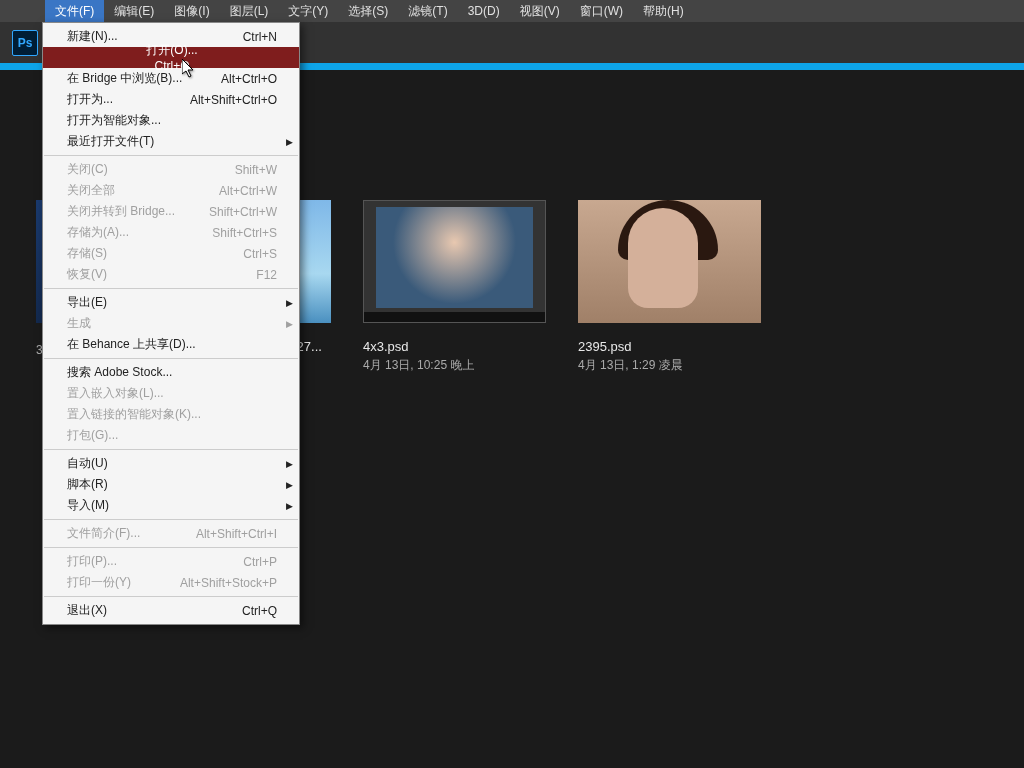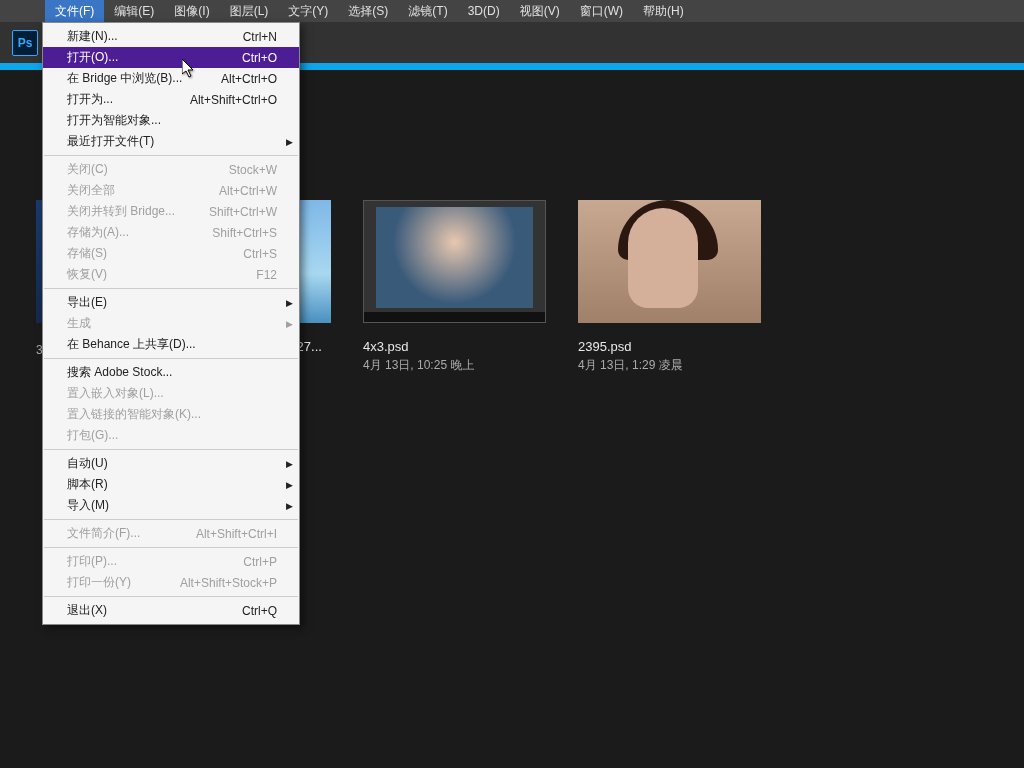--- a/index.html
+++ b/index.html
@@ -10,21 +10,21 @@
 .toolbar { background: #323232; height: 48px; border-bottom: 7px solid #0ea5e9; display: flex; align-items: center; padding-left: 12px; }
 .ps-icon { width: 26px; height: 26px; background: #001e36; border: 1px solid #31a8ff; display: flex; align-items: center; justify-content: center; color: #31a8ff; font-weight: bold; font-size: 12px; border-radius: 2px; }
 .workspace { background: #1b1b1b; position: absolute; top: 70px; left: 0; right: 0; bottom: 0; padding: 130px 0 0 36px; }
 .thumbs { display: flex; gap: 32px; }
 .thumb-card { width: 183px; }
 .thumb-img { width: 183px; height: 123px; background: #222; display: flex; align-items: center; justify-content: center; font-size: 10px; color: #666; overflow: hidden; position: relative; }
 .thumb-title { color: #e8e8e8; font-size: 13px; margin-top: 16px; white-space: nowrap; overflow: hidden; text-overflow: ellipsis; font-weight: 500; }
 .thumb-date { color: #aaa; font-size: 12px; margin-top: 3px; }
 .dropdown { position: absolute; top: 22px; left: 42px; width: 258px; background: #f5f5f5; border: 1px solid #888; box-shadow: 3px 3px 8px rgba(0,0,0,0.5); z-index: 100; font-size: 12px; color: #222; padding: 3px 0; }
 .menu-item { display: flex; justify-content: center; align-items: center; padding: 3px 22px 3px 24px; cursor: default; position: relative; height: 21px; }
-.menu-item.highlighted { background: #4c1d95; color: #fff; }
+.menu-item.highlighted { background: #7f1d1d; color: #fff; flex-direction: column; }
 .menu-item.disabled { color: #a0a0a0; }
 .menu-sep { height: 1px; background: #cccccc; margin: 3px 1px; }
 .menu-label { flex: 1; }
 .menu-shortcut { color: inherit; font-size: 12px; }
 .submenu-arrow { position: absolute; right: 6px; font-size: 9px; }
 .cursor { position: absolute; top: 59px; left: 182px; z-index: 200; pointer-events: none; }
 .cursor svg { width: 16px; height: 20px; filter: drop-shadow(1px 1px 1px rgba(0,0,0,0.4)); }
 
 .thumb-1 { background: linear-gradient(135deg,#1a3a6e 0%,#0f1f3a 100%); }
 .thumb-1::after { content:""; position:absolute; inset:10px; background: repeating-linear-gradient(45deg,#3a6abf 0 6px,#1a3a6e 6px 12px); opacity:0.6; }
@@ -113,21 +113,21 @@
     <div class="menu-item">
       <span class="menu-label">打开为智能对象...</span>
     </div>
     <div class="menu-item">
       <span class="menu-label">最近打开文件(T)</span>
       <span class="submenu-arrow">▶</span>
     </div>
     <div class="menu-sep"></div>
     <div class="menu-item disabled">
       <span class="menu-label">关闭(C)</span>
-      <span class="menu-shortcut">Stock+W</span>
+      <span class="menu-shortcut">Shift+W</span>
     </div>
     <div class="menu-item disabled">
       <span class="menu-label">关闭全部</span>
       <span class="menu-shortcut">Alt+Ctrl+W</span>
     </div>
     <div class="menu-item disabled">
       <span class="menu-label">关闭并转到 Bridge...</span>
       <span class="menu-shortcut">Shift+Ctrl+W</span>
     </div>
     <div class="menu-item disabled">

